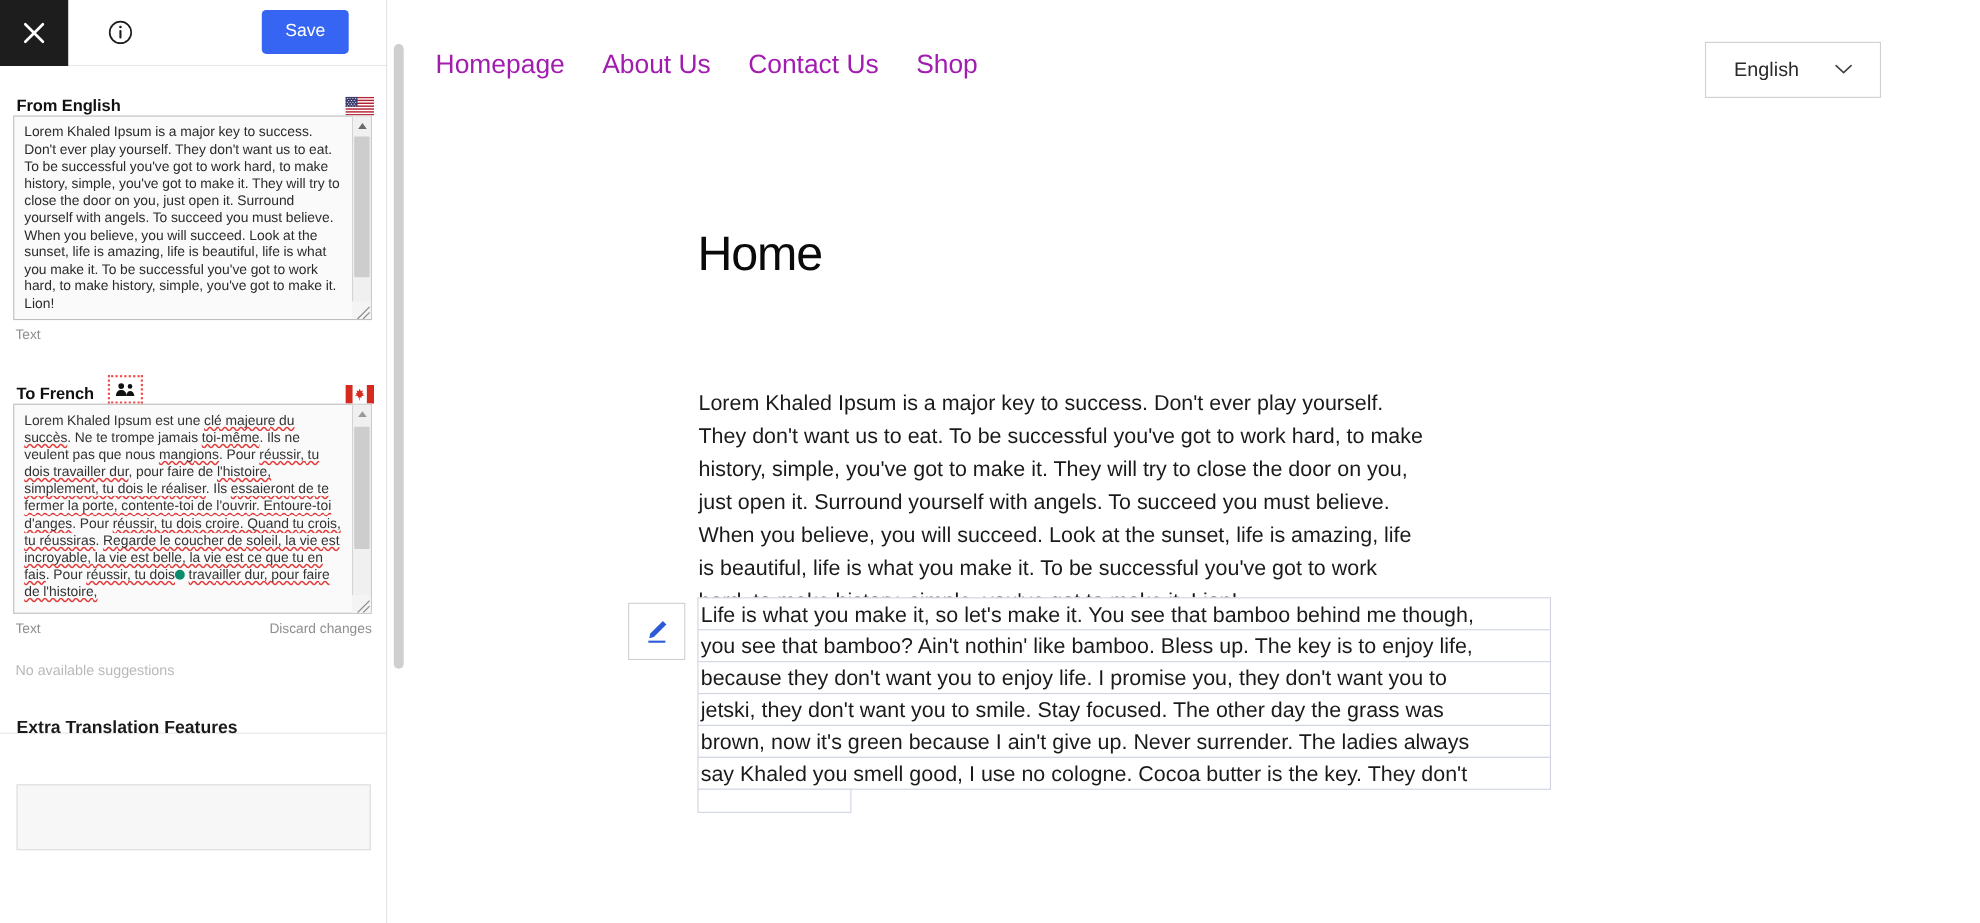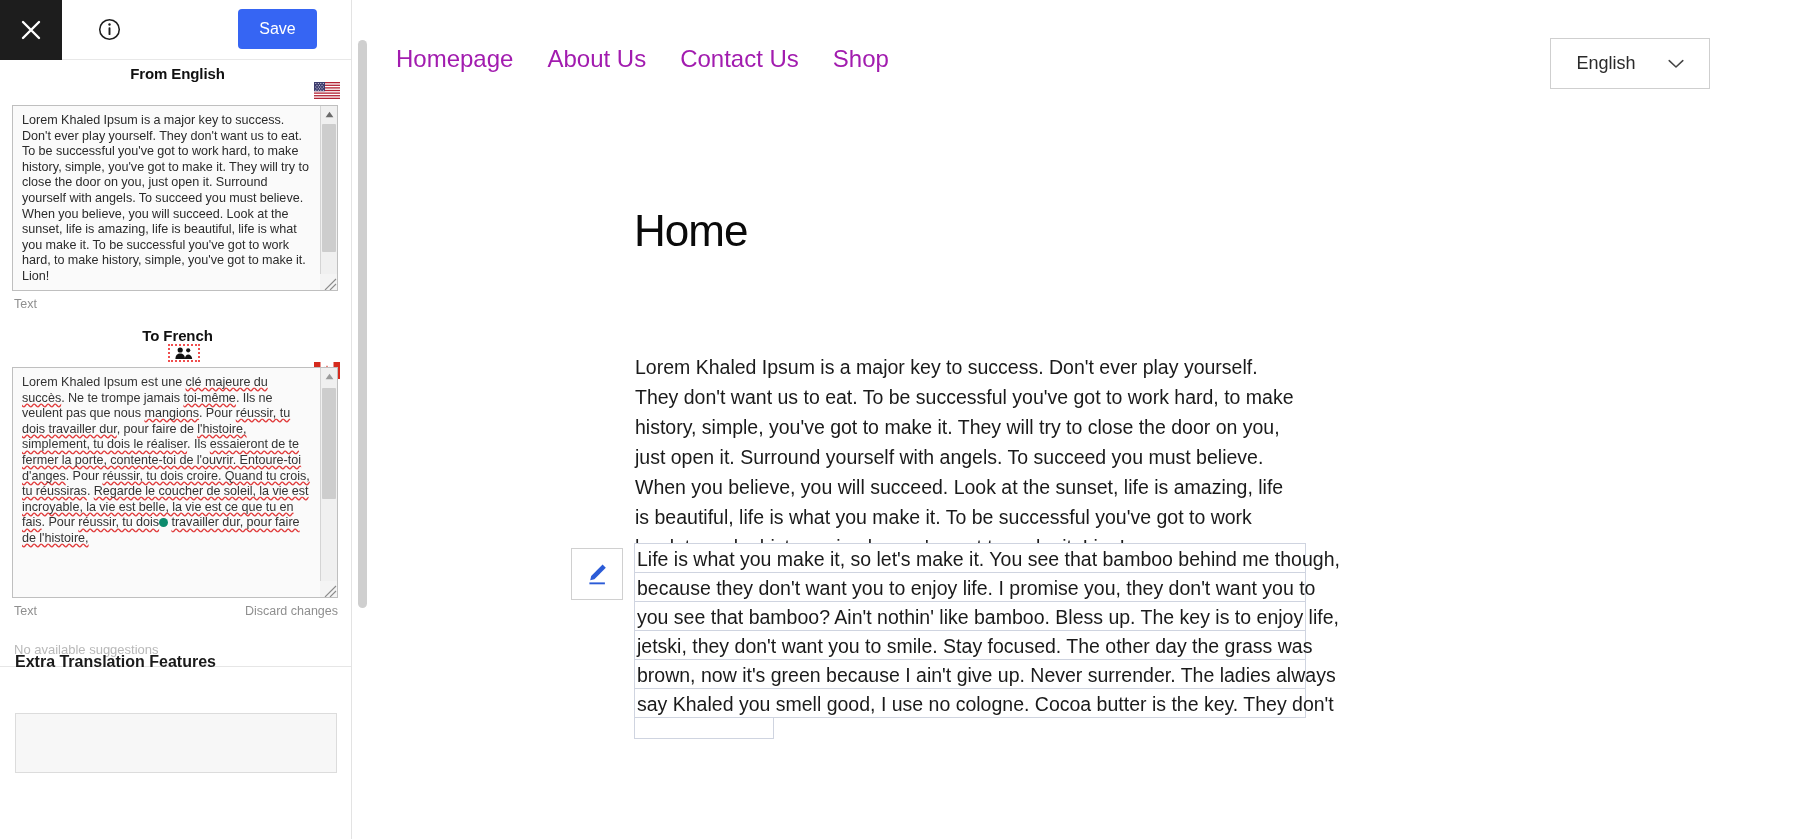--- a/index.html
+++ b/index.html
@@ -43,25 +43,24 @@
     background: #3665f3; color: #fff;
     border: none; border-radius: 4px;
     font-size: 16px; font-family: "Liberation Sans", sans-serif;
     cursor: pointer;
     display: flex; align-items: center; justify-content: center;
   }
 
   .sb-body { position: relative; width: 352px; height: 779px; background: #fff; }
 
   .lang-row {
-    display: flex; align-items: center;
+    display: flex; align-items: flex-end;
     padding: 0 12px 0 15px;
     height: 40px;
     margin-top: 5px;
-    flex-direction: column;
   }
   .lang-label {
     font-size: 15px; font-weight: bold; color: #111;
     letter-spacing: -0.1px;
   }
   .people-icon-box {
     margin-left: 12px;
     width: 32px; height: 26px;
     border: 2px dotted #f04e4e;
     display: flex; align-items: center; justify-content: center;
@@ -70,21 +69,21 @@
   .flag { margin-left: auto; width: 26px; height: 17px; display: block; }
 
   .ta-wrap {
     position: relative;
     margin: 0 14px 0 12px;
     height: 186px;
     border: 1px solid #bfbfbf;
     background: #fafafa;
     display: flex;
   }
-  .ta-wrap.fr { height: 231px; }
+  .ta-wrap.fr { height: 191px; }
   .ta-text {
     flex: 1;
     padding: 7px 9px 2px 9px;
     font-size: 12.6px;
     line-height: 15.6px;
     color: #2b2b2b;
     font-family: "Liberation Sans", sans-serif;
     overflow: hidden;
     white-space: normal;
     word-spacing: -0.2px;
@@ -205,21 +204,21 @@
   }
   .edit-btn {
     position: absolute; left: 0; top: 5px;
     width: 52px; height: 52px;
     background: #fff; border: 1px solid #d0d0d0;
     display: flex; align-items: center; justify-content: center;
     cursor: pointer;
   }
   .edit-lines {
     position: absolute; left: 63px; top: 0;
-    width: 672px;
+    width: 776px;
   }
   .eline {
     border: 1px solid #cfd4e0;
     background: #fff;
     font-size: 19.5px;
     line-height: 30px;
     height: 30px;
     color: #1a1a1a;
     padding: 0 2px;
     white-space: nowrap;
@@ -404,22 +403,22 @@
 
     <div class="edit-block">
       <div class="edit-btn">
         <svg width="26" height="26" viewBox="0 0 26 26" aria-hidden="true">
           <path d="M18.6 3.6 L21.8 6.8 L10.4 18.2 L6.2 19.2 L7.2 15 Z" fill="#2b5bd7"></path>
           <rect x="5.4" y="21.4" width="15.5" height="1.9" fill="#2b5bd7"></rect>
         </svg>
       </div>
       <div class="edit-lines">
         <div class="eline">Life is what you make it, so let's make it. You see that bamboo behind me though,</div>
+        <div class="eline">you see that bamboo? Ain't nothin' like bamboo. Bless up. The key is to enjoy life,</div>
         <div class="eline">because they don't want you to enjoy life. I promise you, they don't want you to</div>
-        <div class="eline">you see that bamboo? Ain't nothin' like bamboo. Bless up. The key is to enjoy life,</div>
         <div class="eline">jetski, they don't want you to smile. Stay focused. The other day the grass was</div>
         <div class="eline">brown, now it's green because I ain't give up. Never surrender. The ladies always</div>
         <div class="eline">say Khaled you smell good, I use no cologne. Cocoa butter is the key. They don't</div>
         <div class="eline stub"></div>
       </div>
     </div>
 
   </div>
 </div>
 

